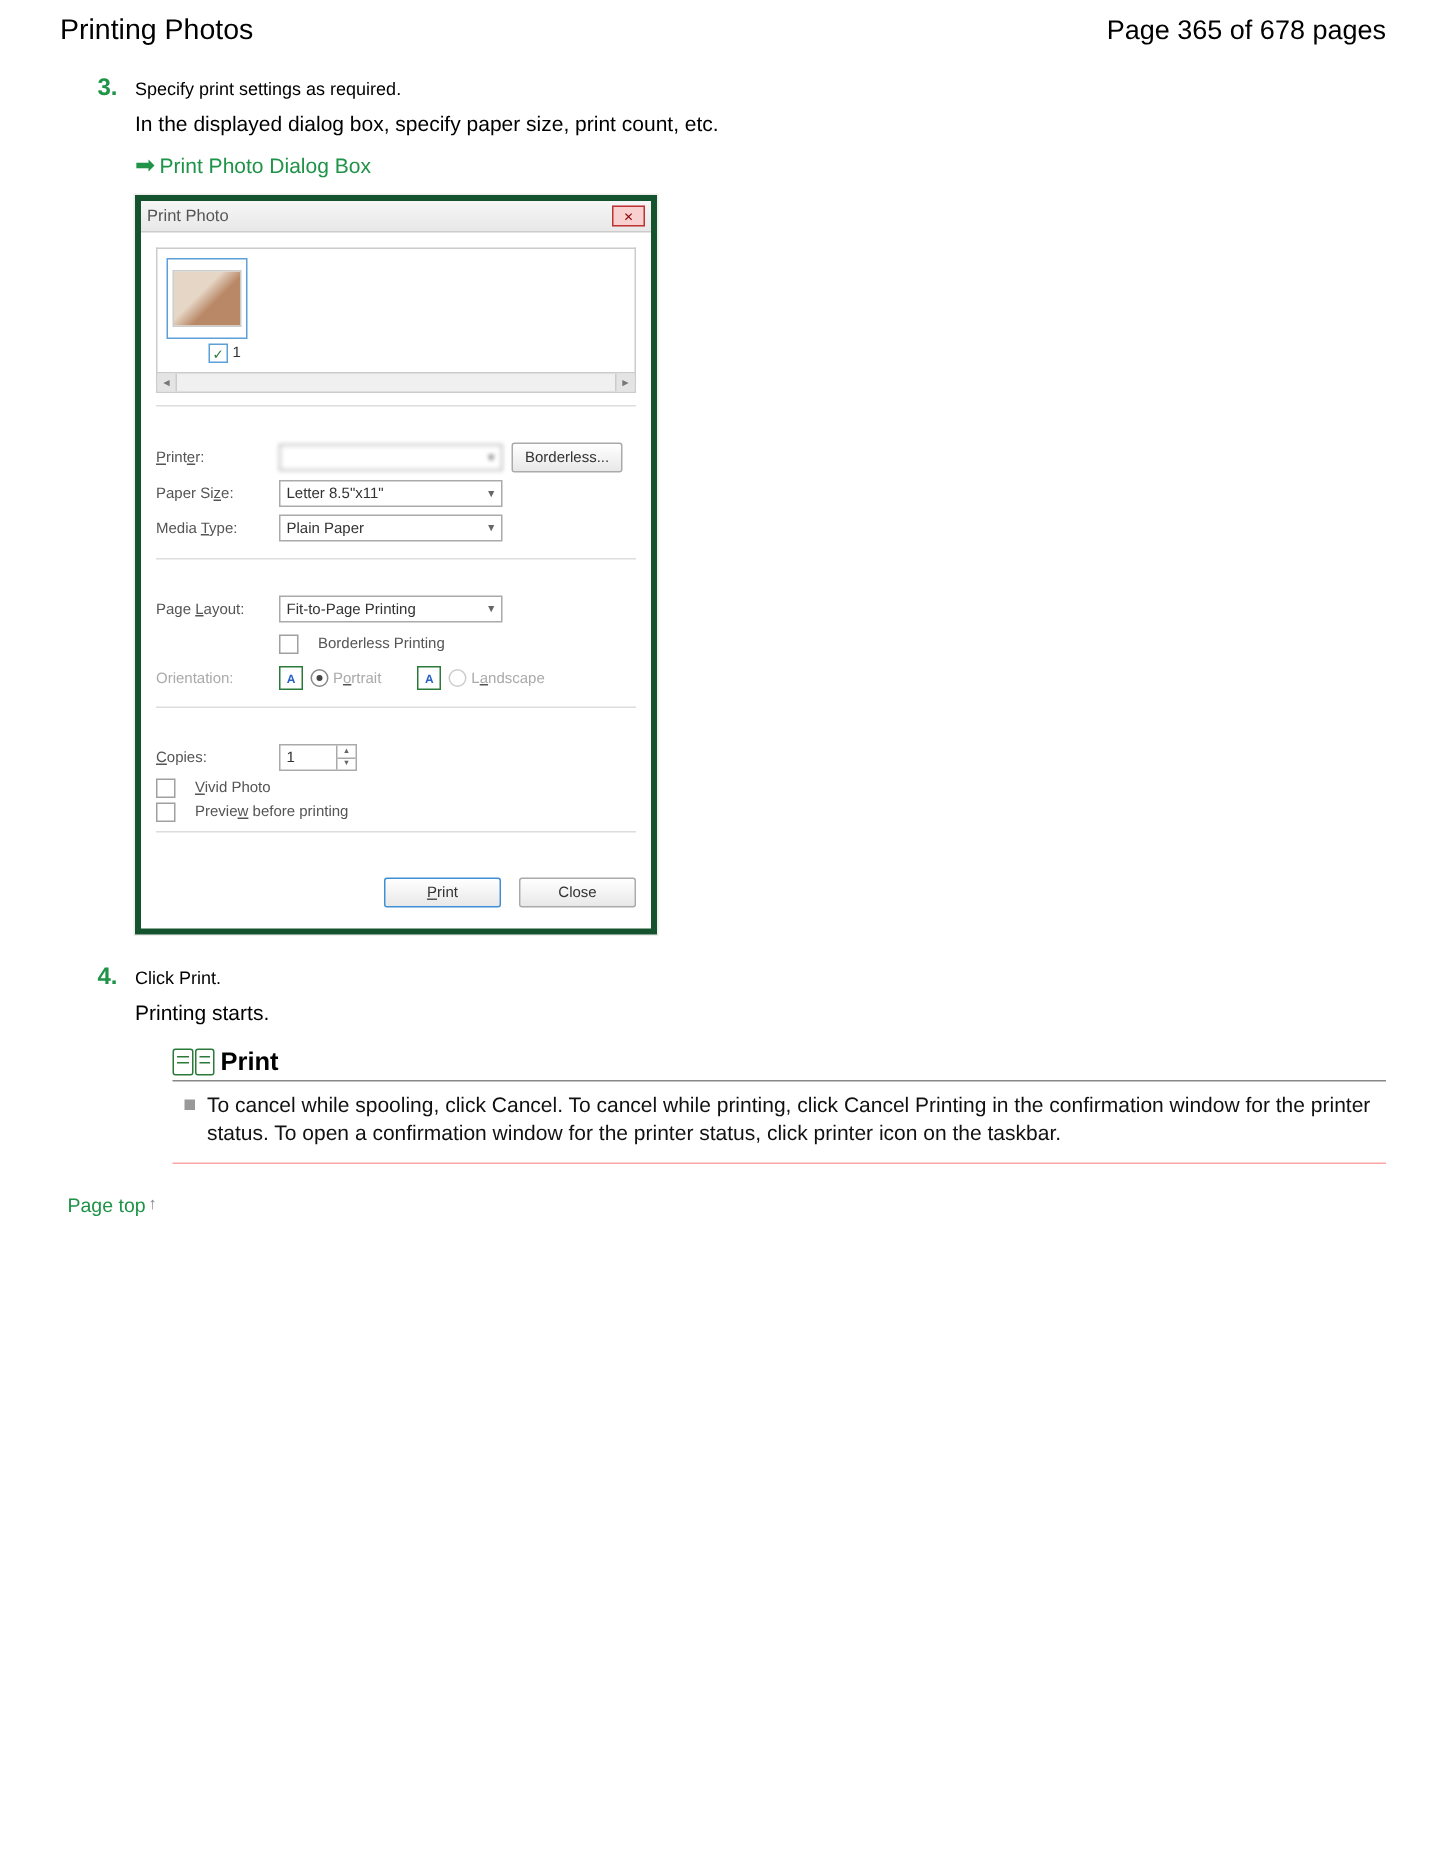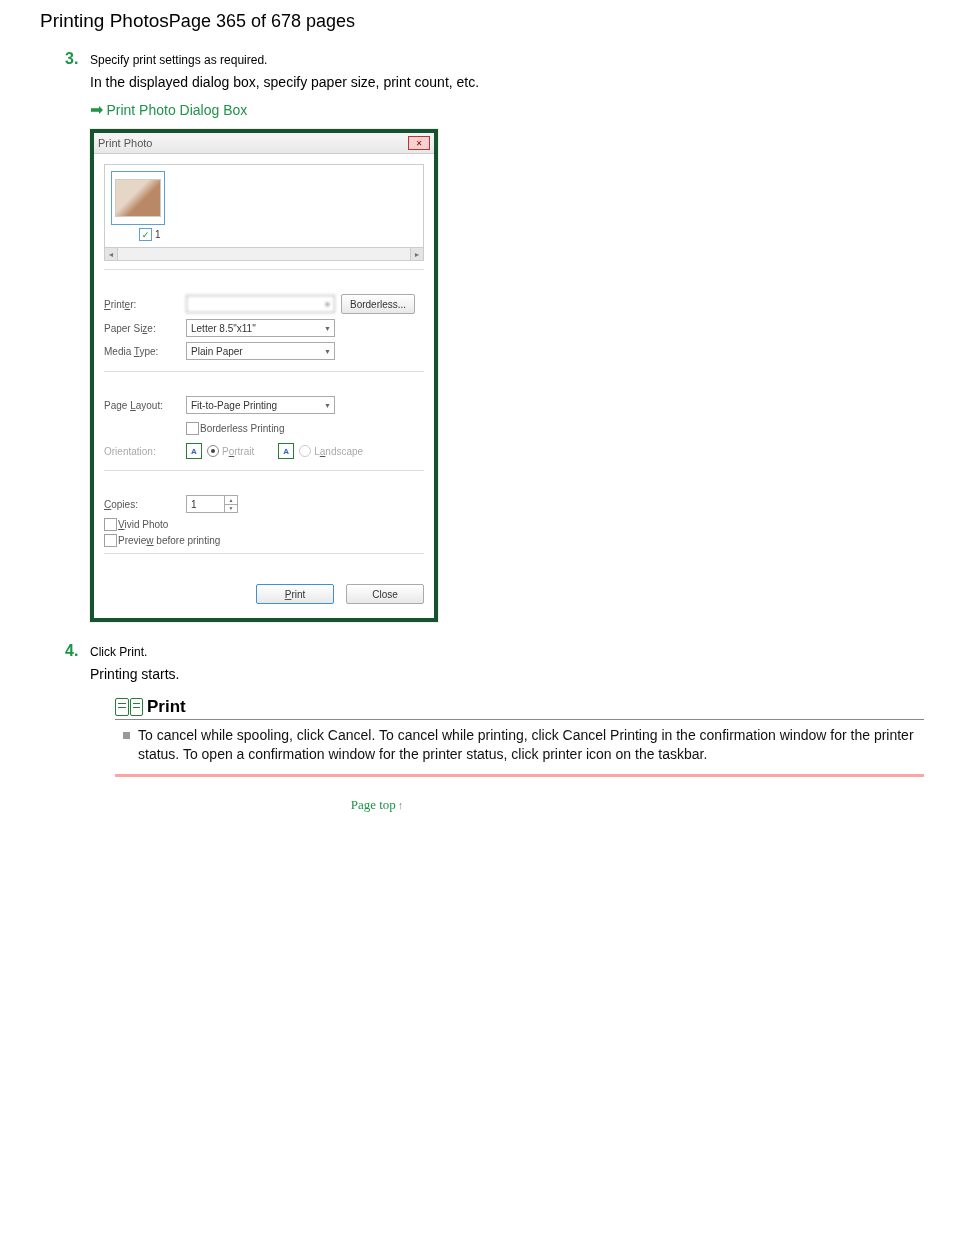--- a/index.html
+++ b/index.html
@@ -9,21 +9,21 @@
     color: #000;
     font-size: 15px;
   }
   .page {
     width: 954px;
     box-sizing: border-box;
     padding: 10px 30px 40px 45px;
   }
   .top-header {
     display: flex;
-    justify-content: flex-start;
+    justify-content: space-between;
     align-items: baseline;
     margin-bottom: 18px;
   }
   .top-header .title {
     font-size: 19px;
     margin-left: -5px;
   }
   .top-header .pageno {
     font-size: 18px;
   }
@@ -212,21 +212,21 @@
     margin-left: 6px;
   }
   .btn.primary {
     border: 1px solid #3e8fd6;
   }
   .btnw { width: 60px; }
 
   .cbrow {
     display: flex;
     align-items: center;
-    gap: 1px;
+    gap: 13px;
     font-size: 10px;
     color: #555;
     margin-top: 3px;
   }
   .cb {
     width: 11px;
     height: 11px;
     border: 1px solid #a0a0a0;
     background: #fff;
   }
@@ -325,21 +325,21 @@
     height: 1px;
     background: #2a7a3a;
   }
   .note-icon .pg::before { top: 4px; }
   .note-icon .pg::after { top: 8px; }
   .note-title {
     font-weight: bold;
     font-size: 17px;
   }
   .note-body {
-    border-bottom: 3px solid #fca5a5;
+    border-bottom: 1px solid #fca5a5;
     padding-bottom: 10px;
   }
   .note-item {
     display: flex;
     font-size: 14px;
     line-height: 1.35;
   }
   .note-item .sq {
     width: 7px;
     height: 7px;
@@ -353,24 +353,23 @@
     flex: 1;
     color: #111;
   }
   .page-top {
     margin-top: 18px;
     text-align: right;
     color: #1f9348;
     font-size: 13px;
     display: flex;
     align-items: center;
-    justify-content: center;
+    justify-content: flex-start;
     gap: 2px;
     padding-right: 215px;
-    font-family: Liberation Serif, serif;
   }
   .page-top .up {
     font-size: 11px;
     color: #888;
   }
   .und { text-decoration: underline; text-decoration-color: #555; }
 </style>
 </head>
 <body>
 

